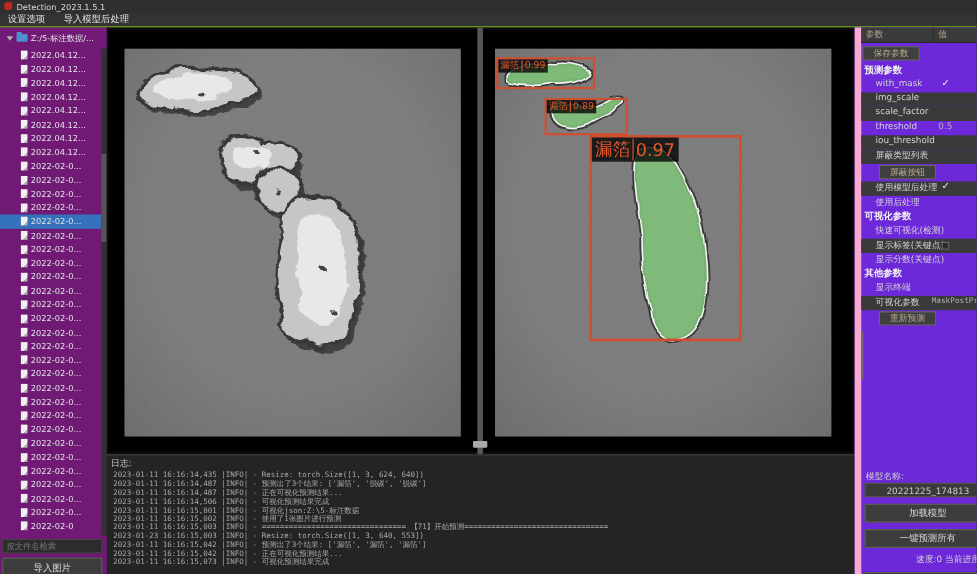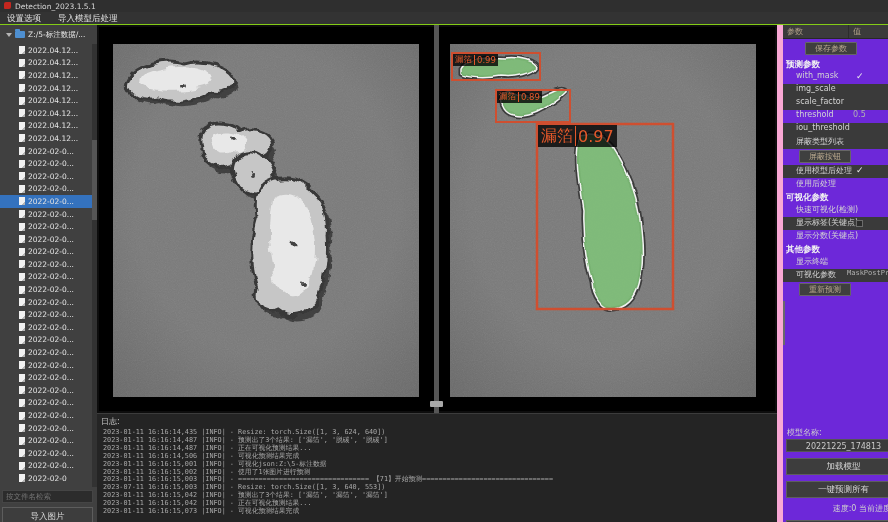--- a/index.html
+++ b/index.html
@@ -5,21 +5,21 @@
   html,body{margin:0;padding:0;background:#1a1a1a;}
   .app{position:relative;width:888px;height:522px;background:#2e2e2e;overflow:hidden;
        font-family:"DejaVu Sans",sans-serif;color:#ddd;font-size:9px;}
   
   .titlebar{position:absolute;left:0;top:0;right:0;height:12px;background:#2f2f2f;}
   .app-logo{position:absolute;left:4px;top:2px;width:7px;height:7px;background:#c4271f;border-radius:2px 1px 2px 1px;}
   .win-title{position:absolute;left:15px;top:2px;font-size:7.5px;color:#d8d8d8;letter-spacing:0;}
   .menubar{position:absolute;left:0;top:12px;right:0;height:12px;background:#333333;border-bottom:1px solid #84cc16;}
   .menu-item{display:inline-block;padding:0 7px;font-size:8.5px;line-height:12px;color:#e2e2e2;cursor:default;}
   
-  .tree-panel{position:absolute;left:0;top:25px;width:97px;bottom:0;background:#404040;border-right:4px solid #a21caf;}
+  .tree-panel{position:absolute;left:0;top:25px;width:97px;bottom:0;background:#701a75;border-right:4px solid #a21caf;}
   .tree-root{display:flex;align-items:center;gap:3px;height:13px;margin-top:3px;padding-left:6px;font-size:7.5px;color:#e6e6e6;white-space:nowrap;}
   .arrow-down{width:0;height:0;border-left:3px solid transparent;border-right:3px solid transparent;border-top:4px solid #b5b5b5;flex:none;}
   .folder-glyph{width:10px;height:7px;background:#4e8fd0;border-radius:1px;position:relative;flex:none;}
   .folder-glyph::before{content:"";position:absolute;left:0;top:-2px;width:5px;height:2px;background:#4e8fd0;border-radius:1px 1px 0 0;}
   .tree-list{position:absolute;left:0;right:5px;top:19px;bottom:35px;overflow:hidden;}
   .tree-item{height:12.6px;display:flex;align-items:center;gap:3px;padding-left:19px;font-size:7.5px;color:#e3e3e3;white-space:nowrap;}
   .tree-item.selected{background:#3472be;}
   .file-glyph{width:6px;height:8px;background:linear-gradient(135deg,#f1f1f1 72%,#b5b5b5 72%);flex:none;}
   .tree-scrollbar{position:absolute;right:0;top:19px;bottom:35px;width:5px;background:#323232;}
   .tree-scrollbar .thumb{position:absolute;left:0;top:96px;width:5px;height:80px;background:#555;}
@@ -47,21 +47,21 @@
   .log-title{font-size:8px;color:#c9c9c9;padding:2px 0 2px 4px;}
   .log-line{font-family:"DejaVu Sans Mono",monospace;font-size:6.8px;line-height:7.9px;color:#a9a9a9;
        white-space:pre;padding-left:6px;}
   
   .params-panel{position:absolute;left:777px;top:25px;width:111px;bottom:0;background:#6d28d9;border-left:6px solid #f9a8d4;}
   .ph-row{height:13px;background:#3b3b3b;border-bottom:1px solid #282828;position:relative;font-size:8px;color:#b3a28a;}
   .ph-row::after{content:"";position:absolute;left:65px;top:0;bottom:0;width:1px;background:#2c2c2c;}
   .ph-param{position:absolute;left:4px;top:1px;}
   .ph-value{position:absolute;left:70px;top:1px;}
   .small-btn{display:block;background:#3f3f3f;border:1px solid #666;color:#b9a88e;font-size:8px;height:13px;
-       line-height:11px;padding:0 9px;margin:3px 0 3px 22px;font-family:"DejaVu Sans",sans-serif;border-radius:1px;}
+       line-height:11px;padding:0 9px;margin:3px 0 3px 1px;font-family:"DejaVu Sans",sans-serif;border-radius:1px;}
   .p-section{font-size:8.5px;font-weight:bold;color:#f2f2f2;height:13px;line-height:13px;padding-left:3px;white-space:nowrap;}
   .p-row{height:13px;display:flex;font-size:8px;color:#d3d3d3;padding-left:13px;position:relative;white-space:nowrap;}
   .p-row.shade{background:#3a3a3a;}
   .p-value{position:absolute;left:70px;color:#b2b2b2;}
   .p-value.mono{left:64px;font-family:"DejaVu Sans Mono",monospace;font-size:7px;}
   .p-check{position:absolute;left:73px;color:#ededed;font-size:9px;}
   .cb{position:absolute;left:73px;top:3px;width:7px;height:7px;background:#2a2a2a;border:1px solid #6b6b6b;box-sizing:border-box;}
   .p-btnrow{height:15px;}
   .p-btnrow .small-btn{margin:1px 0 0 16px;}
   .panel-scrollbar{position:absolute;left:0;top:276px;width:2px;height:44px;background:#6a6a6a;}
@@ -355,21 +355,21 @@
   <div class="log-panel">
     <div class="log-title">日志:</div>
     <div class="log-lines">
         <div class="log-line">2023-01-11 16:16:14,435 |INFO| - Resize: torch.Size([1, 3, 624, 640])</div>
         <div class="log-line">2023-01-11 16:16:14,487 |INFO| - 预测出了3个结果: ['漏箔', '脱碳', '脱碳']</div>
         <div class="log-line">2023-01-11 16:16:14,487 |INFO| - 正在可视化预测结果...</div>
         <div class="log-line">2023-01-11 16:16:14,506 |INFO| - 可视化预测结果完成</div>
         <div class="log-line">2023-01-11 16:16:15,001 |INFO| - 可视化json:Z:\5-标注数据</div>
         <div class="log-line">2023-01-11 16:16:15,002 |INFO| - 使用了1张图片进行预测</div>
         <div class="log-line">2023-01-11 16:16:15,003 |INFO| - ================================ 【71】开始预测================================</div>
-        <div class="log-line">2023-07-11 16:16:15,003 |INFO| - Resize: torch.Size([1, 3, 640, 553])</div>
+        <div class="log-line">2023-01-23 16:16:15,003 |INFO| - Resize: torch.Size([1, 3, 640, 553])</div>
         <div class="log-line">2023-01-11 16:16:15,042 |INFO| - 预测出了3个结果: ['漏箔', '漏箔', '漏箔']</div>
         <div class="log-line">2023-01-11 16:16:15,042 |INFO| - 正在可视化预测结果...</div>
         <div class="log-line">2023-01-11 16:16:15,073 |INFO| - 可视化预测结果完成</div>
       </div>
   </div>
 
   <div class="params-panel">
     <div class="ph-row">
       <span class="ph-param">参数</span>
       <span class="ph-value">值</span>

